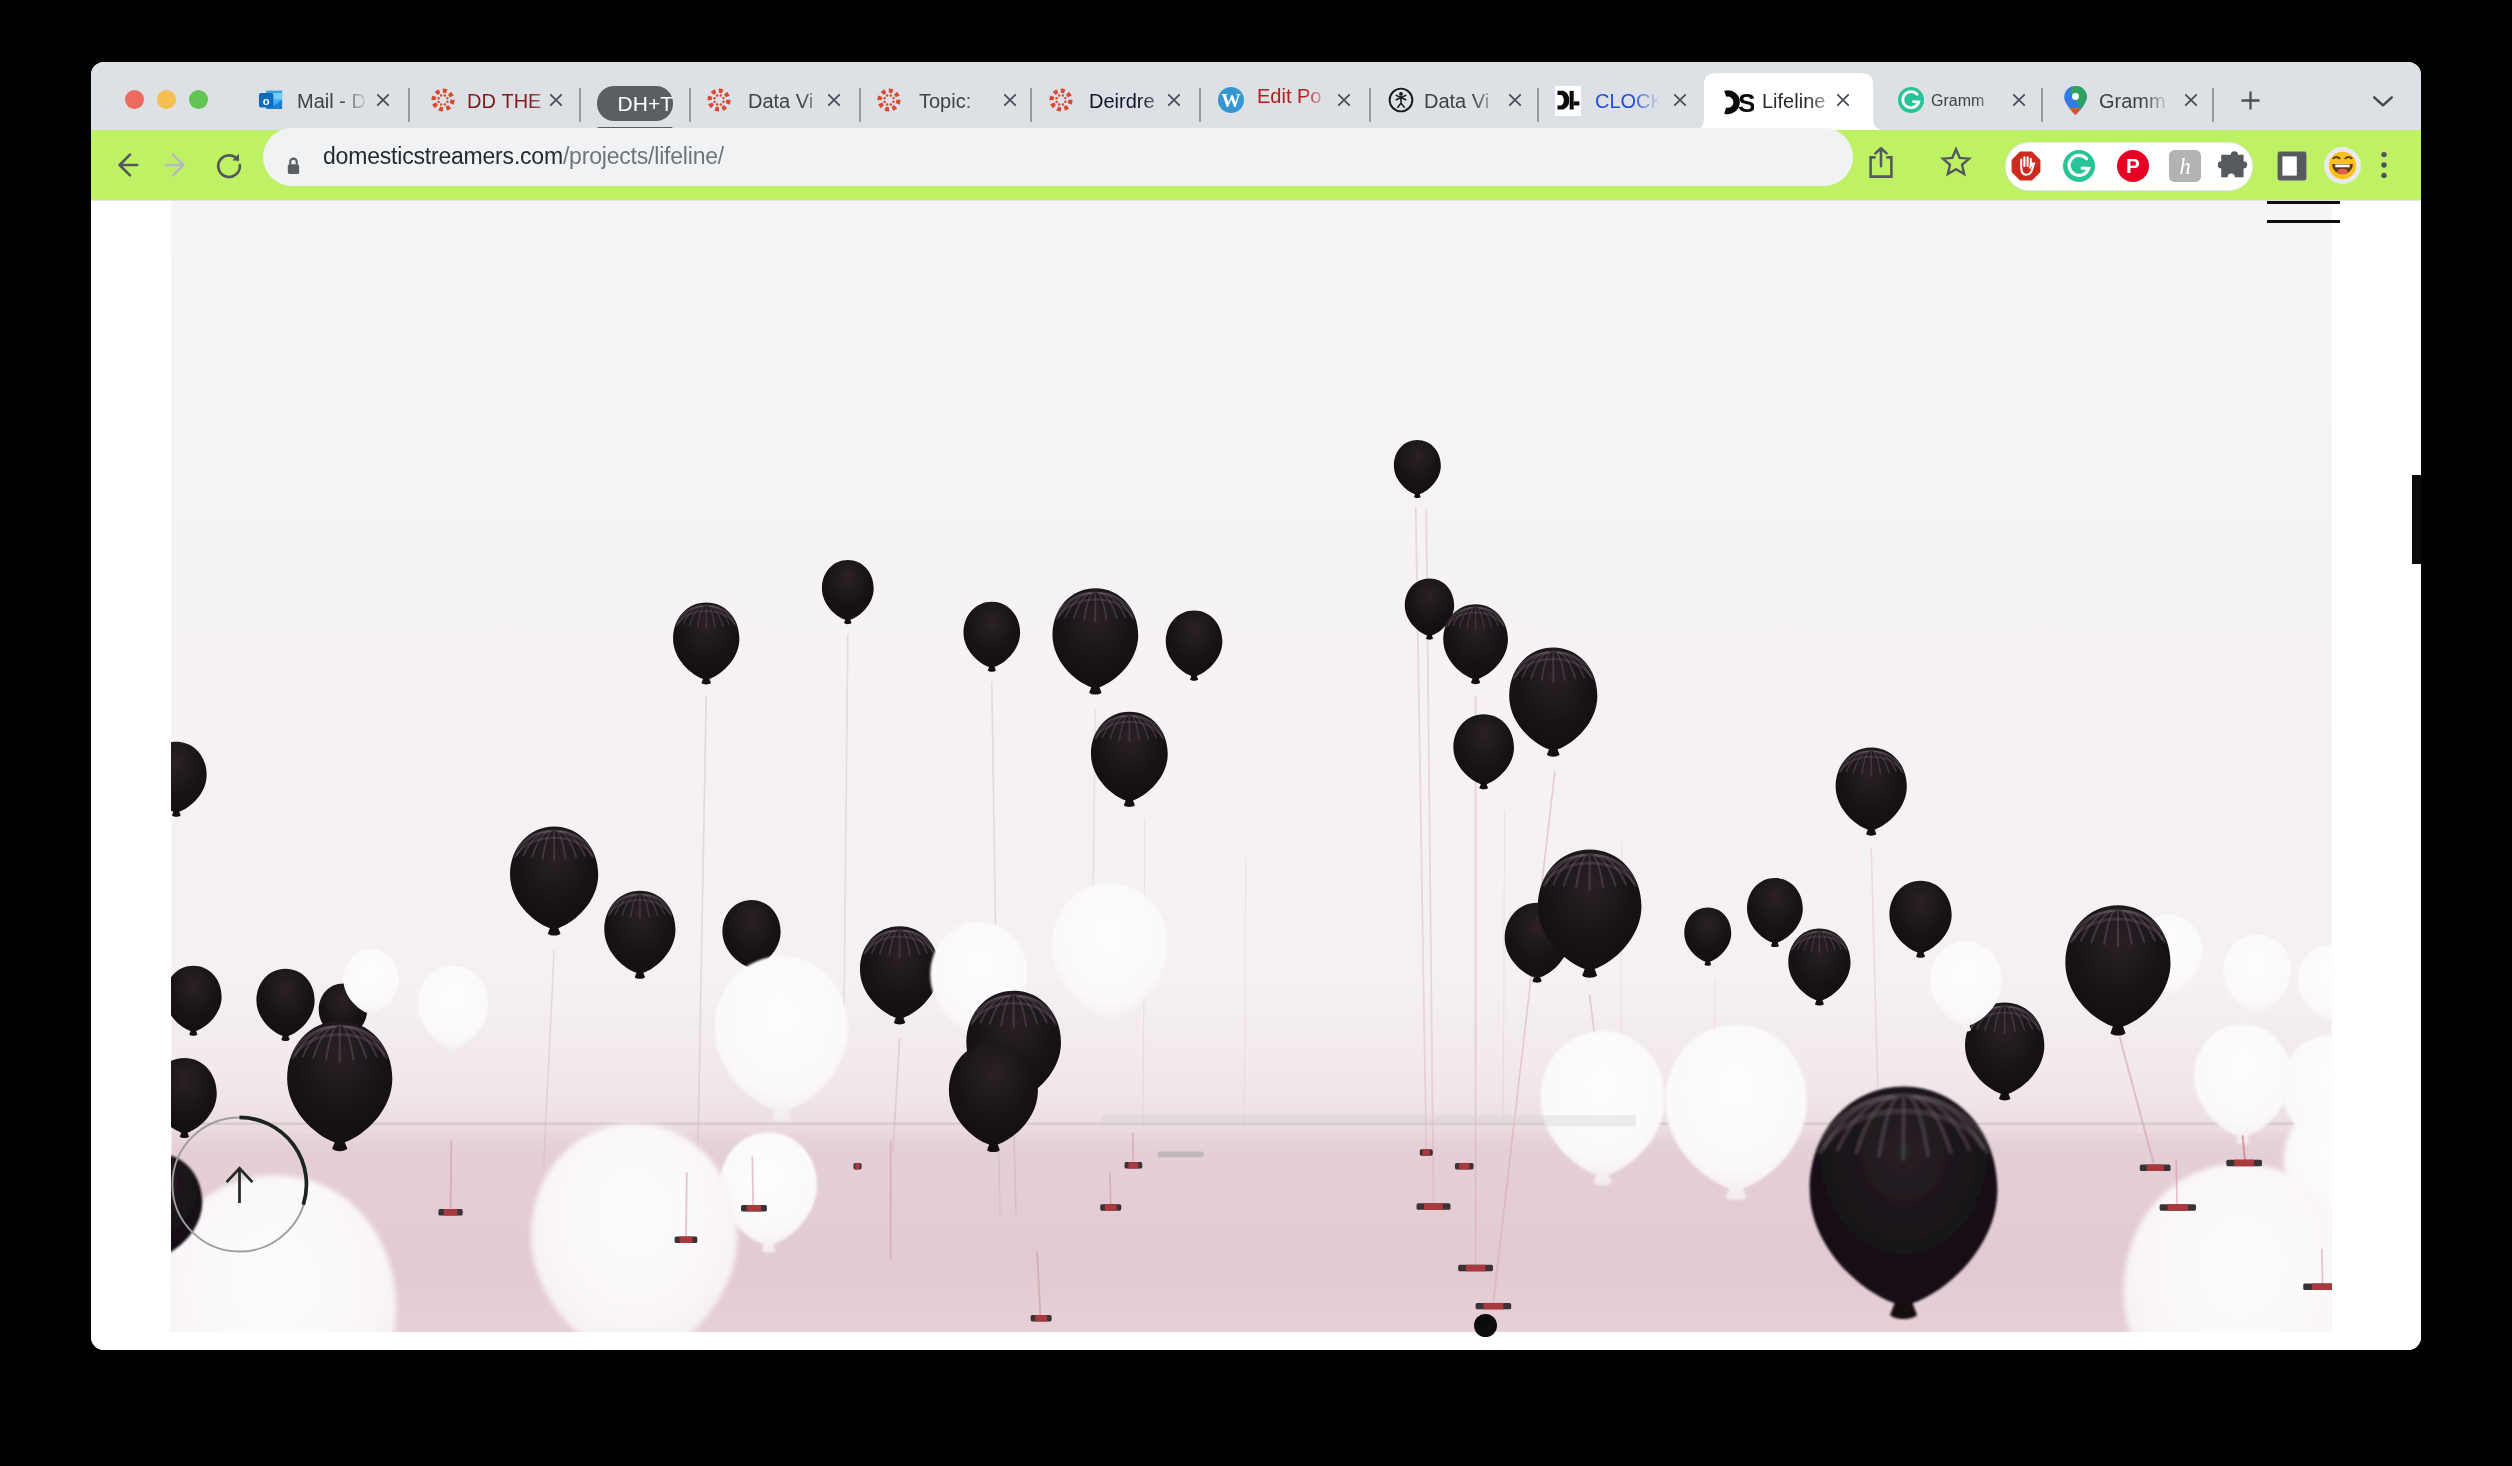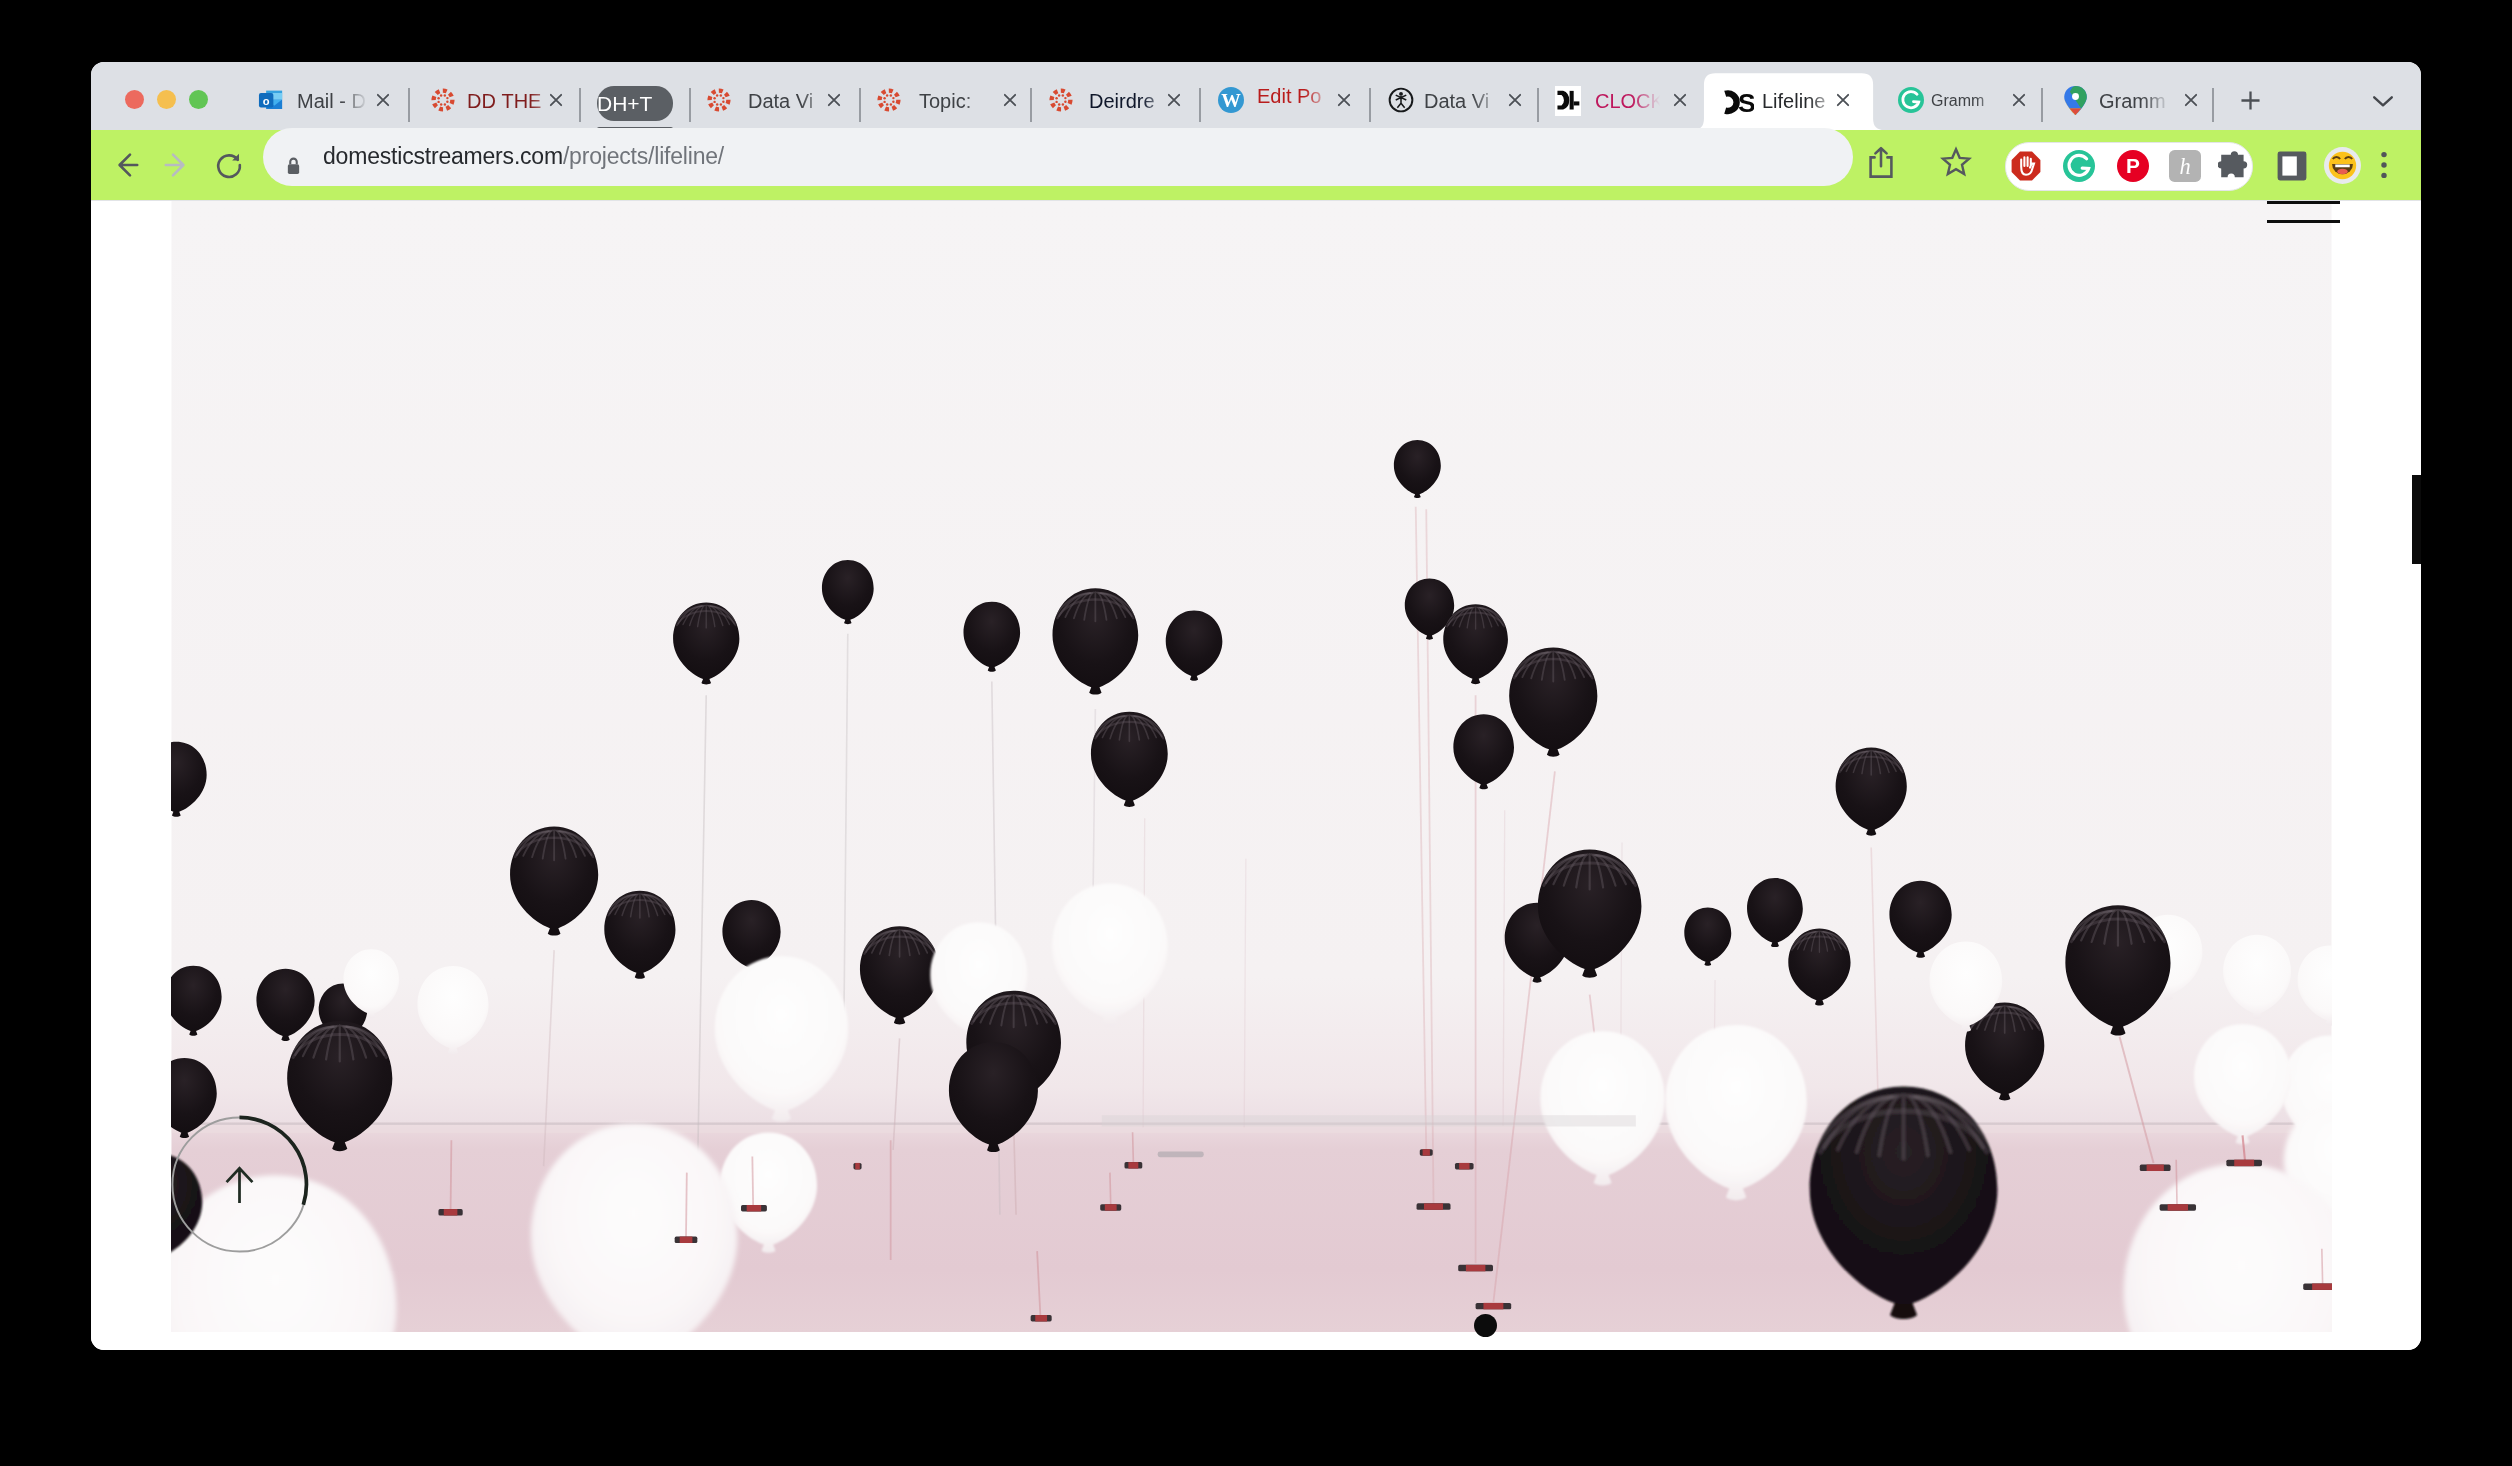--- a/index.html
+++ b/index.html
@@ -43,21 +43,21 @@
           <circle cx="-2.6" cy="-6.1" r="1.7"></circle>
           <circle cx="2.5" cy="-6.1" r="1.7"></circle>
           <circle cx="6.1" cy="-2.6" r="1.7"></circle>
         </g>
       </svg>
       <div style="position:absolute;left:376px;top:27px;width:91px;font-size:20px;line-height:24px;color:#7f1d1d;white-space:nowrap;overflow:hidden;-webkit-mask-image:linear-gradient(90deg,#000 63px,transparent 91px)">DD&nbsp;THE</div>
       <svg style="position:absolute;left:457px;top:30px" width="16" height="16" viewBox="0 0 20 20">
         <path d="M3.5,3.5 L16.5,16.5 M16.5,3.5 L3.5,16.5" stroke="#4c5056" stroke-width="2.3" stroke-linecap="round"></path>
       </svg>
       <div style="position:absolute;left:488px;top:26px;width:1.6px;height:34px;background:#989ca2"></div>
-      <div style="position:absolute;left:506px;top:23.5px;width:76px;height:35px;border-radius:17px;background:#5b5f64;color:#fff;font-size:21px;text-align:left;line-height:35px">DH+T</div>
+      <div style="position:absolute;left:506px;top:23.5px;width:76px;height:35px;border-radius:17px;background:#5b5f64;color:#fff;font-size:21px;text-align:right;line-height:35px">DH+T</div>
       <div style="position:absolute;left:506px;top:65px;width:76px;height:4px;border-radius:2.4px;background:#5b5f64"></div>
       <div style="position:absolute;left:598px;top:26px;width:1.6px;height:34px;background:#989ca2"></div>
       <svg style="position:absolute;left:615px;top:25px" width="26" height="26" viewBox="-18 -18 36 36">
         <circle r="13" fill="none" stroke="#d84a31" stroke-width="6" stroke-dasharray="5.5 4.6"></circle>
         <g fill="#d84a31">
           <circle cx="6.1" cy="2.5" r="1.7"></circle>
           <circle cx="2.6" cy="6.1" r="1.7"></circle>
           <circle cx="-2.5" cy="6.1" r="1.7"></circle>
           <circle cx="-6.1" cy="2.6" r="1.7"></circle>
           <circle cx="-6.1" cy="-2.5" r="1.7"></circle>
@@ -125,21 +125,21 @@
       <svg style="position:absolute;left:1416px;top:30px" width="16" height="16" viewBox="0 0 20 20">
         <path d="M3.5,3.5 L16.5,16.5 M16.5,3.5 L3.5,16.5" stroke="#4c5056" stroke-width="2.3" stroke-linecap="round"></path>
       </svg>
       <div style="position:absolute;left:1446px;top:26px;width:1.6px;height:34px;background:#989ca2"></div>
       <svg class="ico" style="left:1464px;top:23.5px" width="26" height="30" viewBox="0 0 32 37">
 <rect width="32" height="37" fill="#fff"></rect>
 <path d="M3,6 L10,6 A10.5,12 0 0 1 10,29 L3,29 L3,24 L8,24 A6,7.5 0 0 0 8,11 L3,11 Z" fill="#0b0b0b"></path>
 <rect x="18" y="6" width="5" height="23" fill="#0b0b0b"></rect>
         <rect x="23" y="19" width="7" height="5" fill="#0b0b0b"></rect>
       </svg>
-      <div style="position:absolute;left:1504px;top:27px;width:65px;font-size:20px;line-height:24px;color:#be185d;white-space:nowrap;overflow:hidden;-webkit-mask-image:linear-gradient(90deg,#000 37px,transparent 65px)">CLOCK</div>
+      <div style="position:absolute;left:1504px;top:27px;width:65px;font-size:20px;line-height:24px;color:#1d4ed8;white-space:nowrap;overflow:hidden;-webkit-mask-image:linear-gradient(90deg,#000 37px,transparent 65px)">CLOCK</div>
       <svg style="position:absolute;left:1581px;top:30px" width="16" height="16" viewBox="0 0 20 20">
         <path d="M3.5,3.5 L16.5,16.5 M16.5,3.5 L3.5,16.5" stroke="#4c5056" stroke-width="2.3" stroke-linecap="round"></path>
       </svg>
       <svg class="ico" style="left:1631px;top:25px" width="32" height="32" viewBox="0 0 40 40">
 <path d="M4,8.5 A 11,11 0 1 1 4,29.5" fill="none" stroke="#0a0a0a" stroke-width="8"></path>
 <text x="31" y="31.5" font-size="33" font-weight="bold" fill="#0a0a0a" text-anchor="middle" font-family="Liberation Sans">S</text>
       </svg>
       <div style="position:absolute;left:1671px;top:27px;width:74px;font-size:20px;line-height:24px;color:#27292c;white-space:nowrap;overflow:hidden;-webkit-mask-image:linear-gradient(90deg,#000 47px,transparent 74px)">Lifeline</div>
       <svg style="position:absolute;left:1744px;top:30px" width="16" height="16" viewBox="0 0 20 20">
         <path d="M3.5,3.5 L16.5,16.5 M16.5,3.5 L3.5,16.5" stroke="#4c5056" stroke-width="2.3" stroke-linecap="round"></path>

